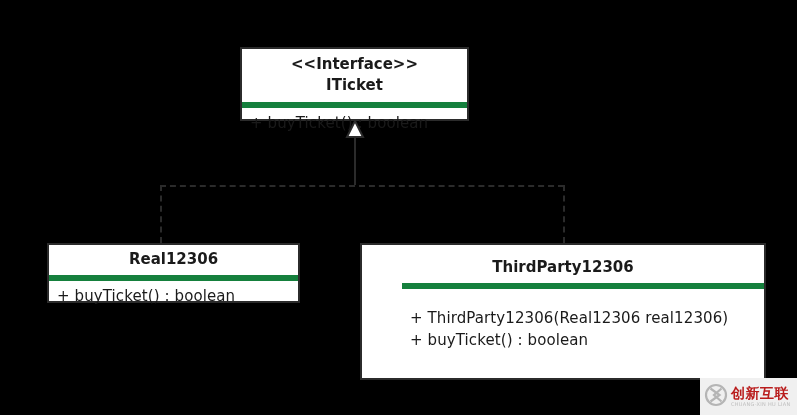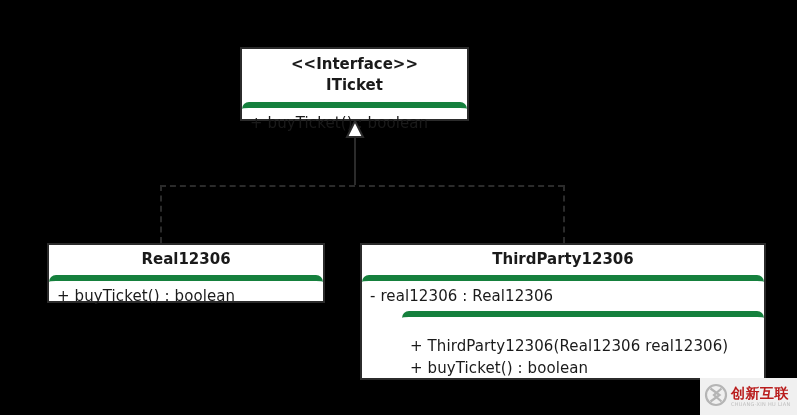--- a/index.html
+++ b/index.html
@@ -21,21 +21,20 @@
   
   .uml-class {
     position: absolute;
     background: #ffffff;
     border: 2px solid #2b2b2b;
     box-sizing: border-box;
     color: #1a1a1a;
   }
   .uml-compartment {
     box-sizing: border-box;
-    border-radius: 7px;
   }
   .uml-compartment + .uml-compartment {
     border-top: 6px solid #15803d;
   }
   .uml-name {
     text-align: center;
     font-weight: bold;
     font-size: 15px;
     line-height: 21px;
     padding: 5px 6px 6px 6px;
@@ -123,35 +122,32 @@
   <div class="uml-class" id="box-iticket" style="left:240px; top:47px; width:229px; height:74px;">
     <div class="uml-compartment uml-name">
       <span class="uml-stereotype">&lt;&lt;Interface&gt;&gt;</span>
       <span>ITicket</span>
     </div>
     <div class="uml-compartment uml-members">
       <div class="uml-member">+ buyTicket() : boolean</div>
     </div>
   </div>
 
-  <div class="uml-class" id="box-real" style="left:47px; top:243px; width:278px; height:60px;">
+  <div class="uml-class" id="box-real" style="left:47px; top:243px; width:253px; height:60px;">
     <div class="uml-compartment uml-name" style="padding-top:4px; padding-bottom:5px;">
       <span>Real12306</span>
     </div>
     <div class="uml-compartment uml-members">
       <div class="uml-member">+ buyTicket() : boolean</div>
     </div>
   </div>
 
   <div class="uml-class" id="box-thirdparty" style="left:360px; top:243px; width:406px; height:137px;">
-    <div class="uml-compartment uml-name" style="padding-top:4px; padding-bottom:5px;text-align:center;">
+    <div class="uml-compartment uml-name" style="padding-top:12px; padding-bottom:5px;text-align:center;">
       <span>ThirdParty12306</span>
-    </div>
-    <div class="uml-compartment uml-members">
-      <div class="uml-member">- real12306 : Real12306</div>
     </div>
     <div class="uml-compartment uml-members with-gap">
       <div class="uml-member">+ ThirdParty12306(Real12306 real12306)</div>
       <div class="uml-member">+ buyTicket() : boolean</div>
     </div>
   </div>
 
   <div class="conn-v-solid" style="left:354px; top:136px; height:49px;"></div>
 
   <div class="arrow-outline" style="left:344px; top:120px; width:22px; height:18px;">

